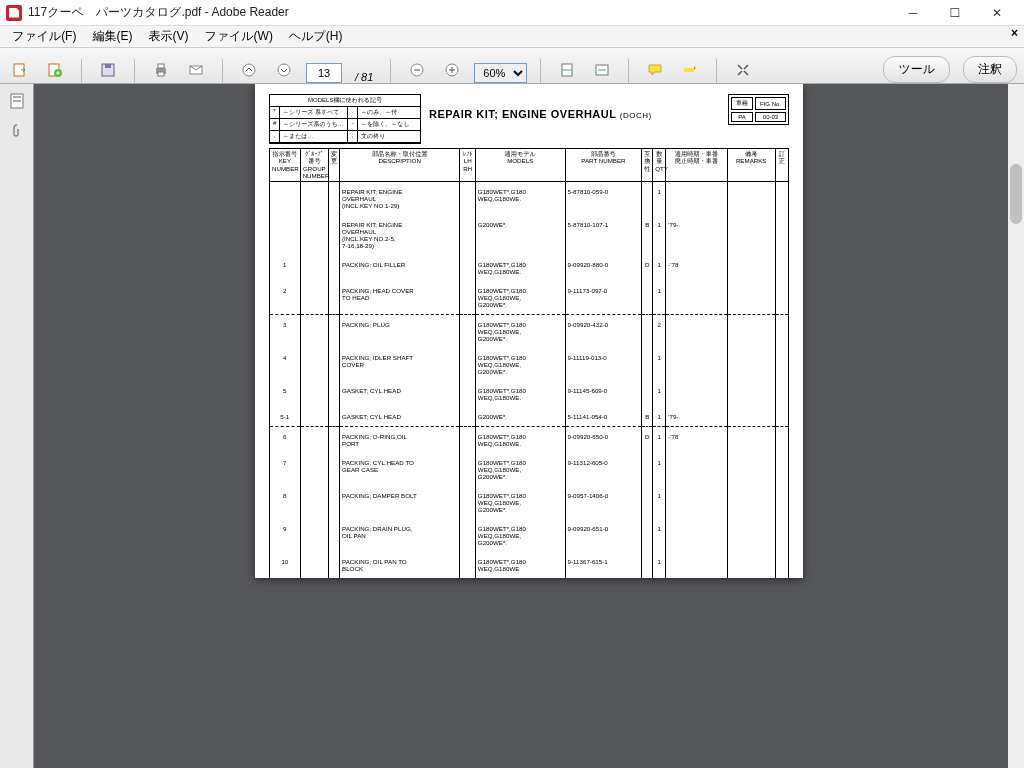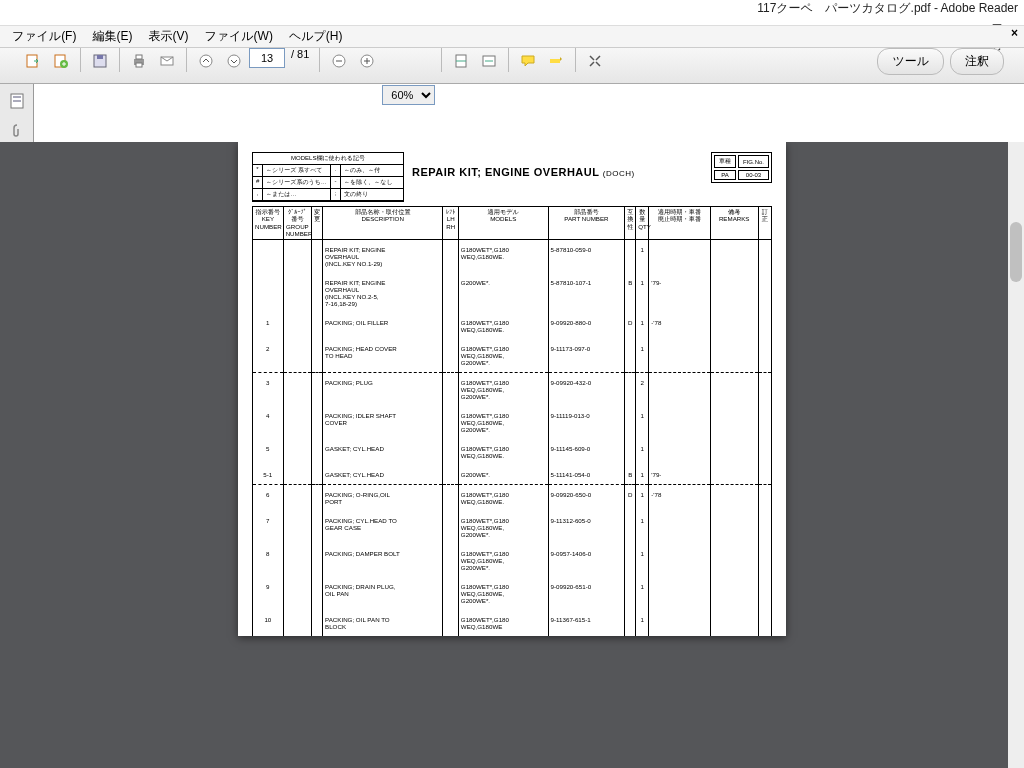--- a/index.html
+++ b/index.html
@@ -1,38 +1,38 @@
 <!DOCTYPE html>
 <html><head>
 <meta charset="utf-8">
 <style>
 * { margin:0; padding:0; box-sizing:border-box; font-family:"Meiryo UI","MS PGothic",sans-serif; }
 body { background:#fff; overflow:hidden; width:1024px; height:768px; }
 
-.titlebar { height:26px; background:#fff; display:flex; align-items:flex-end; padding:0 6px; border-bottom:1px solid #ddd;flex-direction:column; }
+.titlebar { height:26px; background:#fff; display:flex; align-items:center; padding:0 6px; border-bottom:1px solid #ddd; }
 .titlebar .pdf-icon { width:16px; height:16px; background:#c23; border-radius:2px; margin-right:6px; position:relative; }
 .titlebar .pdf-icon::after { content:""; position:absolute; inset:3px; background:#fff; clip-path:polygon(0 0,70% 0,100% 30%,100% 100%,0 100%); }
 .titlebar .title { font-size:12px; color:#222; }
 .titlebar .spacer { flex:1; }
 .winbtn { width:42px; height:26px; display:flex; align-items:center; justify-content:center; font-size:12px; color:#333; cursor:pointer; }
 
 .menubar { height:22px; background:#f5f5f5; display:flex; align-items:flex-start; padding:0 4px; font-size:12px; border-bottom:1px solid #ccc; position:relative; }
 .menubar .menu-item { padding:2px 8px; cursor:pointer; }
 .menubar .x { position:absolute; right:6px; font-weight:bold; cursor:pointer; }
 
-.toolbar { height:36px; background:linear-gradient(#f7f7f7,#e6e6e6); border-bottom:1px solid #aaa; display:flex; align-items:flex-start; padding:0 20px; gap:2px; }
+.toolbar { height:36px; background:linear-gradient(#f7f7f7,#e6e6e6); border-bottom:1px solid #aaa; display:flex; align-items:flex-end; padding:0 7px; gap:9px; }
 .tbtn { width:26px; height:26px; display:flex; align-items:center; justify-content:center; border:1px solid transparent; border-radius:3px; cursor:pointer; font-size:14px; color:#444; }
 .tsep { width:1px; height:24px; background:#bbb; margin:0 4px; }
 .page-input { width:36px; height:20px; text-align:center; font-size:11px; border:1px solid #7a9ac0; }
-.page-total { font-size:11px; margin:0 4px; }
+.page-total { font-size:11px; margin:0 4px;font-style:italic; }
 .zoom-select { height:20px; font-size:11px; border:1px solid #7a9ac0; padding:0 4px;margin-top:37px; }
 .toolbar .flex { flex:1; }
 .rbtn { padding:4px 14px; font-size:12px; background:linear-gradient(#fafafa,#e4e4e4); border:1px solid #bbb; border-radius:12px; cursor:pointer; margin-left:4px; }
 
-.workspace { display:flex; height:684px;flex-direction:column; }
+.workspace { display:flex; height:684px; }
 .sidetabs { width:34px; background:#e9e9e9; border-right:1px solid #999; display:flex; flex-direction:column; align-items:center; padding-top:6px; gap:8px; }
 .sidetab { width:22px; height:22px; display:flex; align-items:center; justify-content:center; font-size:14px; color:#555; cursor:pointer; border-radius:2px; }
 
 .viewer { flex:1; background:#555659; position:relative; overflow:hidden; }
 .scrollbar { position:absolute; right:0; top:0; width:16px; height:100%; background:#eee; }
 .scroll-thumb { position:absolute; right:2px; top:80px; width:12px; height:60px; background:#c0c0c0; border-radius:6px; }
 
 .page { position:absolute; left:50%; top:0; transform:translateX(-50%); width:548px; background:#fff; box-shadow:0 2px 8px rgba(0,0,0,0.5); padding:10px 14px 0; font-size:7px; color:#000; }
 
 .hdr-row { display:flex; align-items:flex-start; gap:8px; }

